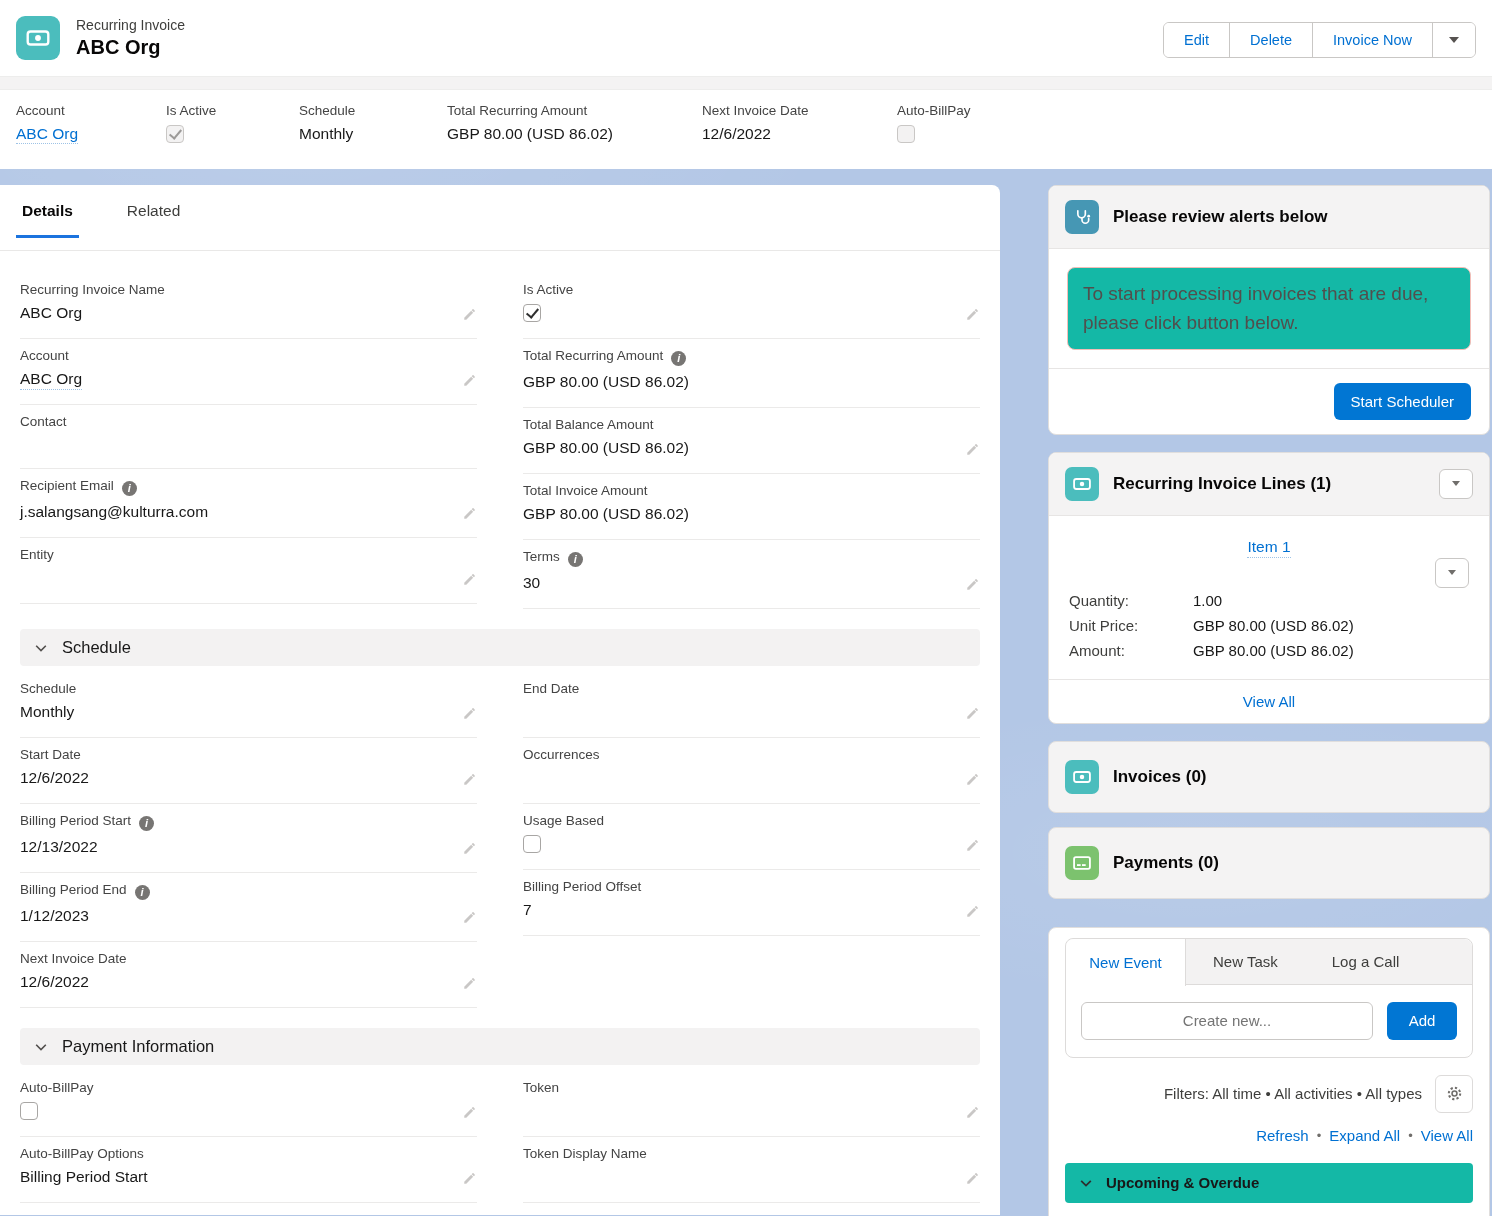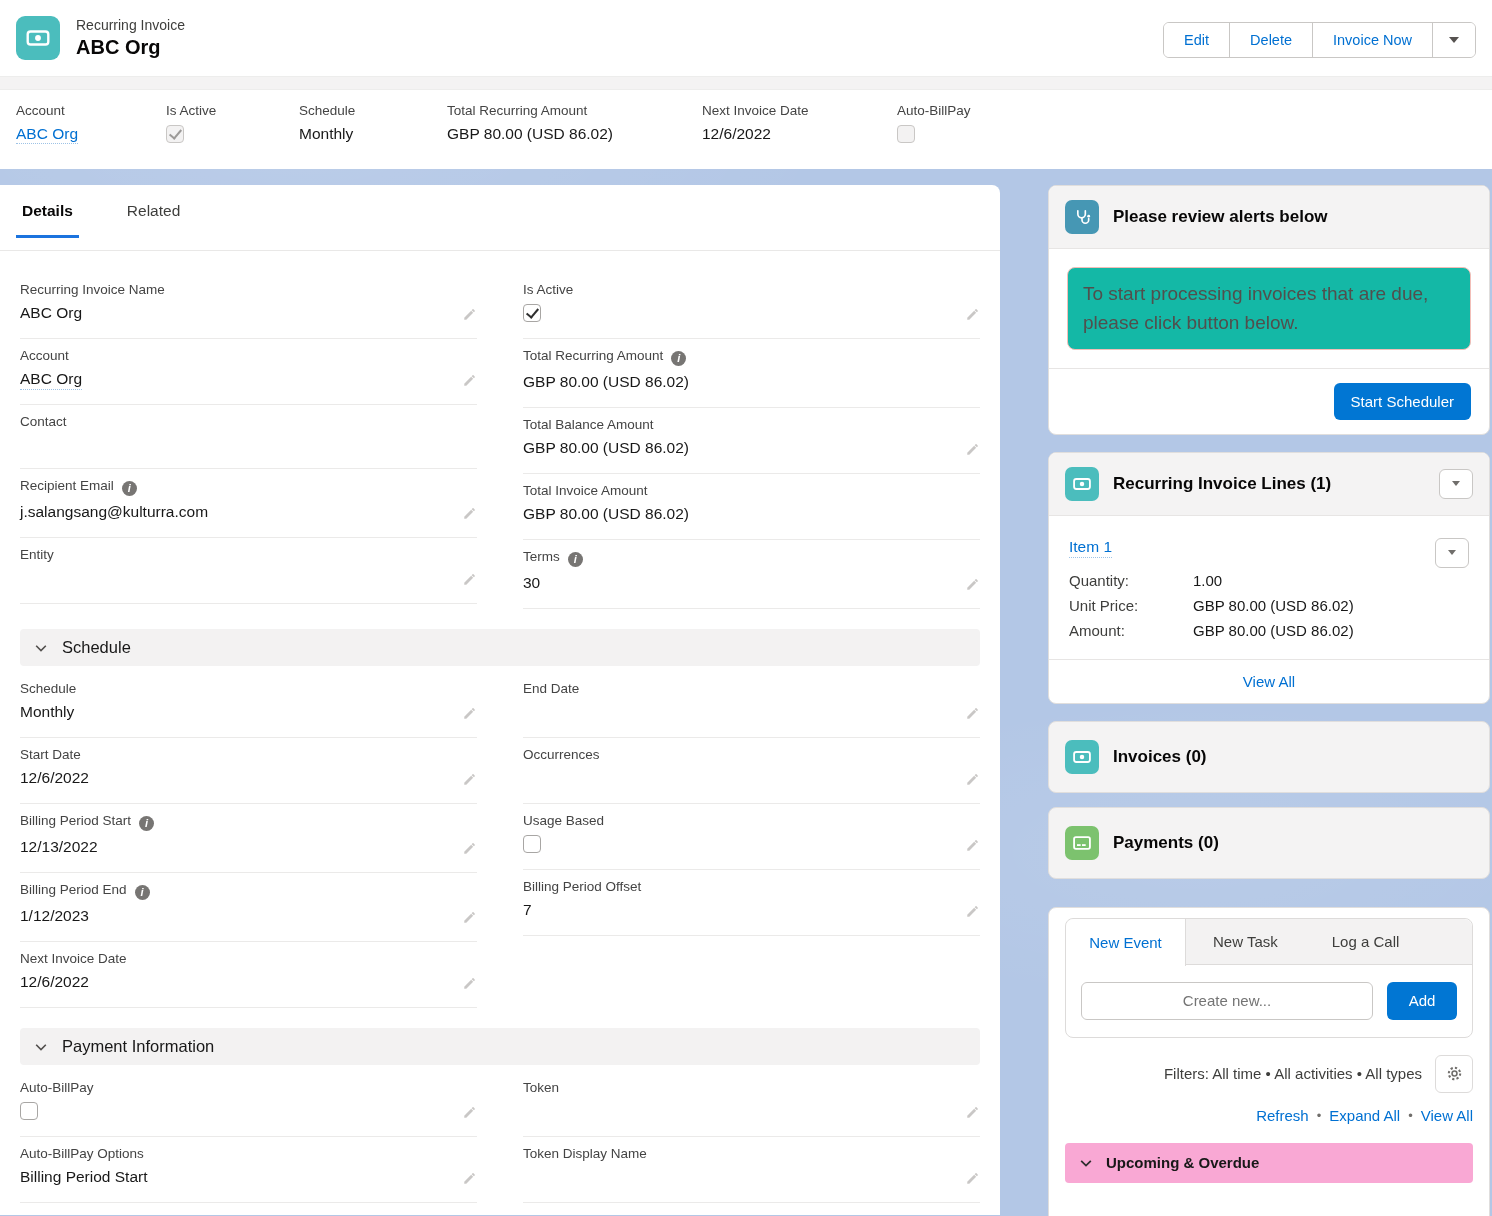--- a/index.html
+++ b/index.html
@@ -84,21 +84,21 @@
   .dd-btn{margin-left:auto; width:34px; height:30px; border:1px solid #c9c7c5; border-radius:6px;
     background:#fff; display:flex; align-items:center; justify-content:center; cursor:pointer;}
   .dd-btn .tri{border-top-color:#706e6b; border-left-width:4.5px; border-right-width:4.5px; border-top-width:5.5px;}
   .alert-body{padding:18px;}
   .alert-box{background:#14b8a6; border:1px solid #f2beb8; border-radius:8px; padding:11px 15px;
     font-size:19px; color:#514f4d; line-height:1.55;}
   .alert-footer{border-top:1px solid #e7e5e4; padding:14px 18px; display:flex; justify-content:flex-end;}
   .btn-primary{background:var(--brand-blue); color:#fff; border:none; border-radius:6px; height:37px;
     padding:0 17px; font-size:15px; font-family:inherit; cursor:pointer;}
   .ril-body{padding:22px 20px 16px;}
-  .ril-itemrow{display:flex; align-items:flex-start;}
+  .ril-itemrow{display:flex; align-items:center;flex-direction:column;}
   .ril-itemrow .link{font-size:15.5px;}
   .kv{display:flex; font-size:15px; line-height:25px;}
   .kv .k{width:124px; color:#3e3e3c; flex:none;}
   .kv .v{color:#181818;}
   .card-footer{border-top:1px solid #e7e5e4; padding:13px 0; text-align:center; font-size:15px;}
   
   .activity{background:#fff; border:1px solid #e0dedd; border-radius:8px; padding:10px 16px 40px; margin-bottom:0;}
   .composer{border:1px solid #dddbda; border-radius:8px; overflow:hidden; margin-top:0;}
   .composer-tabs{display:flex; background:#f3f2f2; border-bottom:1px solid #dddbda; height:46px; border-radius:8px 8px 0 0;text-align:center;}
   .ctab{display:flex; align-items:center; justify-content:center; font-size:15px; color:#3e3e3c;
@@ -109,21 +109,21 @@
   .compose-input{flex:1; height:38px; border:1px solid #c9c7c5; border-radius:6px; text-align:center;
     font-size:15px; font-family:inherit; color:#181818; outline:none;}
   .compose-input::placeholder{color:#747474;}
   .btn-add{width:70px; height:38px; flex:none;}
   .filters-row{display:flex; justify-content:flex-end; align-items:center; gap:13px; margin-top:17px;
     font-size:15px; color:#3e3e3c;}
   .gear-btn{width:38px; height:38px; background:#fff; border:1px solid #dddbda; border-radius:6px;
     display:flex; align-items:center; justify-content:center; cursor:pointer;}
   .links-row{display:flex; justify-content:flex-end; align-items:center; gap:8px; margin-top:14px; font-size:15px;}
   .bullet{color:#706e6b; font-size:13px;}
-  .upcoming-bar{display:flex; align-items:center; gap:13px; background:#f9a8d4; border-radius:4px;
+  .upcoming-bar{display:flex; align-items:center; gap:13px; background:#14b8a6; border-radius:4px;
     height:40px; padding:0 14px; margin-top:19px; cursor:pointer;}
   .upcoming-title{font-size:15px; font-weight:bold; color:#181818;}
 </style>
 </head>
 <body>
 
 <div class="page-header">
   <div class="header-top">
     <div class="obj-icon">
       <svg width="26" height="26" viewBox="0 0 24 24">

